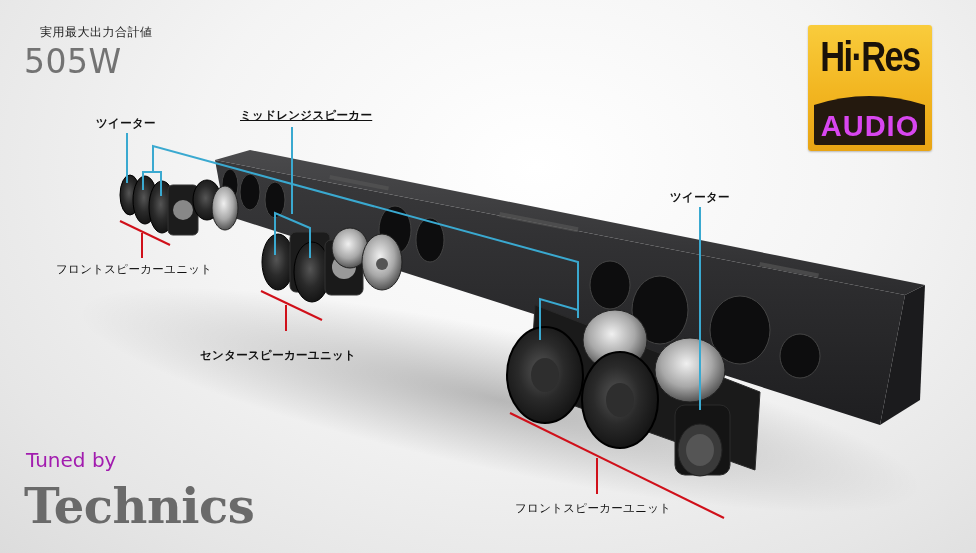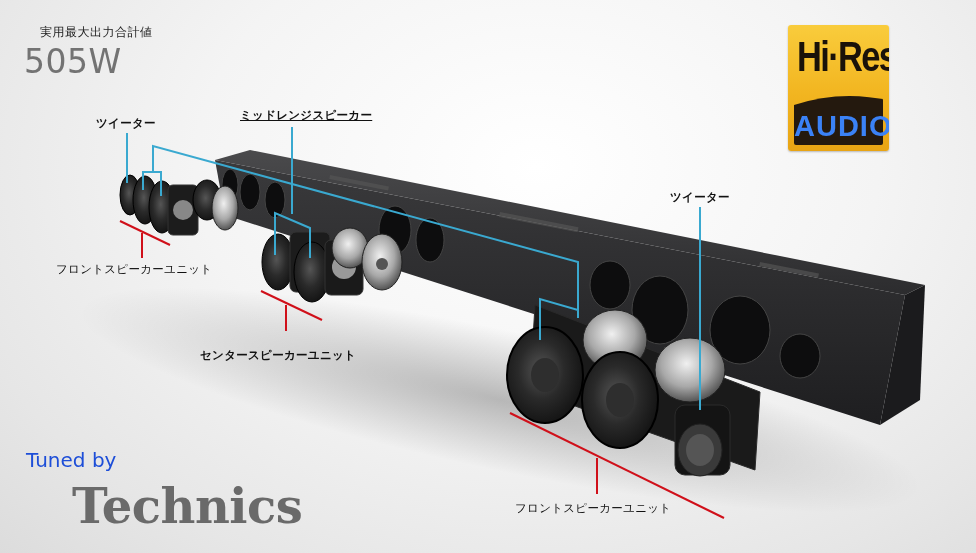--- a/index.html
+++ b/index.html
@@ -5,40 +5,40 @@
   html, body { margin:0; padding:0; }
   body {
     width:976px; height:553px; overflow:hidden; position:relative;
     background: radial-gradient(ellipse at 55% 30%, #ffffff 0%, #f4f4f4 45%, #e6e6e6 80%, #dcdcdc 100%);
     font-family: "DejaVu Sans", sans-serif;
   }
   .abs { position:absolute; }
   .spec-label { left:40px; top:24px; font-size:12px; color:#222; letter-spacing:0.5px; }
   .spec-value { left:24px; top:42px; font-size:33px; color:#737373; font-family:"DejaVu Sans", sans-serif; letter-spacing:0.5px; }
   .callout { font-size:11.5px; color:#111; font-weight:bold; white-space:nowrap; letter-spacing:0.3px; }
-  .tuned { left:26px; top:448px; font-size:20px; color:#1d4ed8; font-family:"DejaVu Sans", sans-serif; }
-  .technics { left:24px; top:478px; font-size:48px; color:#6a6a6a; font-weight:bold; font-family:"DejaVu Serif", serif; letter-spacing:-0.5px;margin-left:48px; }
+  .tuned { left:26px; top:448px; font-size:20px; color:#a21caf; font-family:"DejaVu Sans", sans-serif; }
+  .technics { left:24px; top:478px; font-size:48px; color:#6a6a6a; font-weight:bold; font-family:"DejaVu Serif", serif; letter-spacing:-0.5px; }
   .hires {
-    left:788px; top:25px; width:101px; height:126px; border-radius:3px;
+    left:808px; top:25px; width:124px; height:126px; border-radius:3px;
     background: linear-gradient(180deg, #f9cc3c 0%, #f2b520 55%, #e8a414 100%);
     box-shadow: 0 1px 2px rgba(0,0,0,0.25); overflow:hidden;
   }
   .hires-top {
     position:absolute; left:0; top:8px; width:100%; text-align:center;
     font-family:"Liberation Sans", sans-serif; font-size:42px; font-weight:bold; color:#1a1209;
     letter-spacing:-2px; transform:scaleX(0.82);
   }
   .hires-bottom {
     position:absolute; left:6px; right:6px; top:66px; bottom:6px;
     background:#24190e; border-radius: 0 0 2px 2px;
     clip-path: path('M0 14 Q55 -4 111 14 L111 60 L0 60 Z');
   }
   .hires-bottom-text {
     position:absolute; left:0; width:100%; top:19px; text-align:center;
-    font-family:"Liberation Sans", sans-serif; font-weight:bold; font-size:29px; color:#3b82f6; letter-spacing:1px;
+    font-family:"Liberation Sans", sans-serif; font-weight:bold; font-size:29px; color:#d946ef; letter-spacing:1px;
   }
   svg.art { position:absolute; left:0; top:0; }
 </style>
 </head>
 <body>
 
 <svg class="art" width="976" height="553" viewBox="0 0 976 553">
   <defs>
     <linearGradient id="bodyTop" x1="0" y1="0" x2="0" y2="1">
       <stop offset="0" stop-color="#4a4a4c"></stop>

